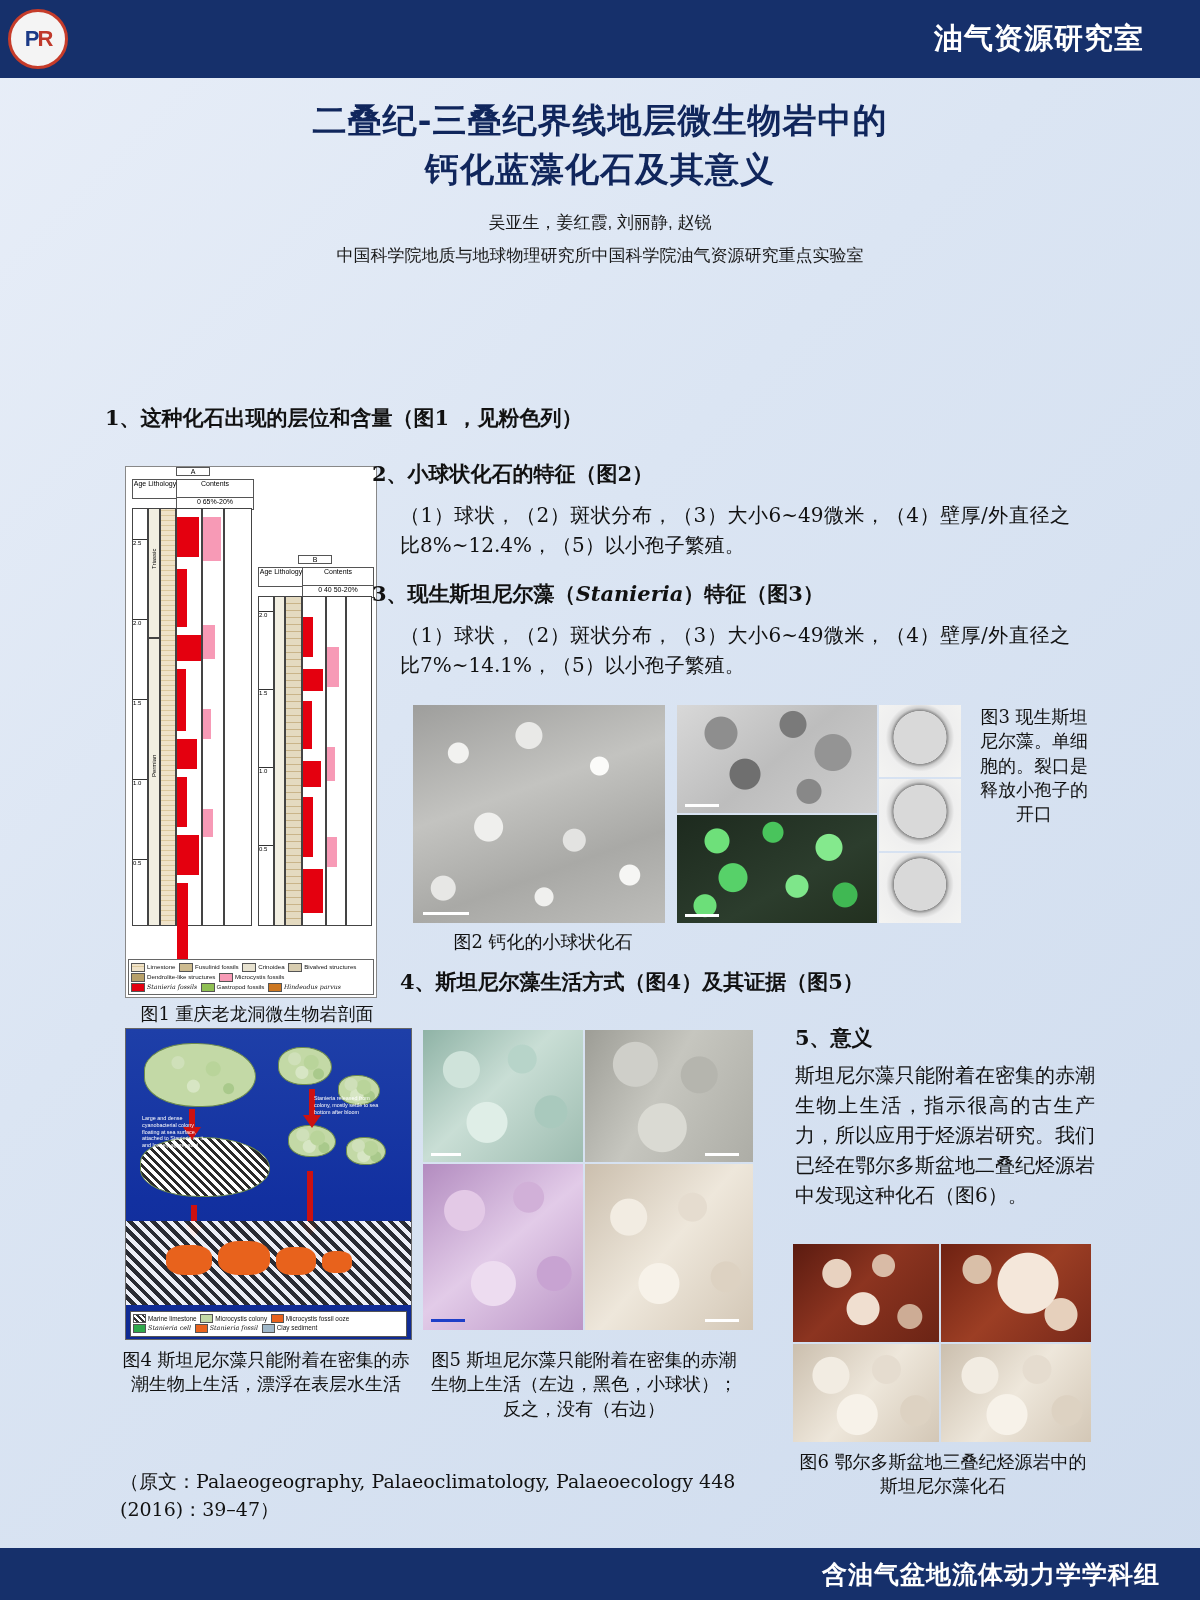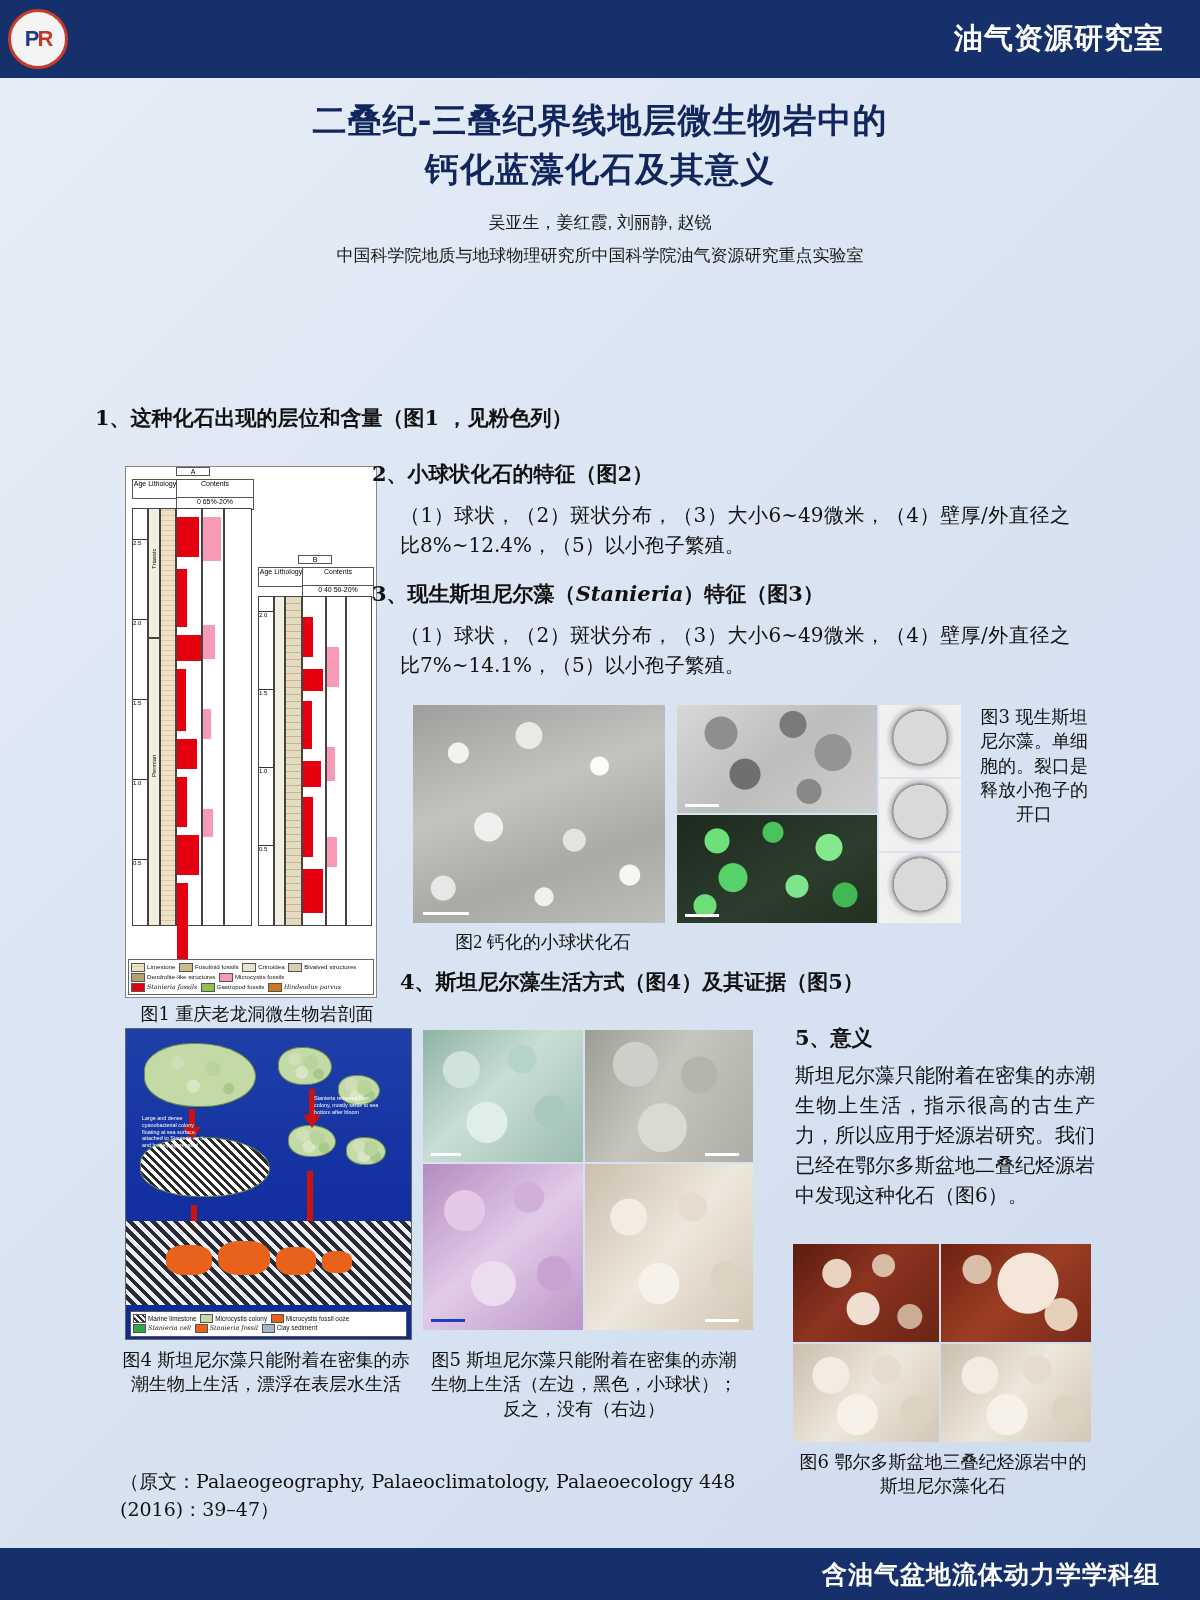--- a/index.html
+++ b/index.html
@@ -69,21 +69,21 @@
   .lab-en {
     font-size: 11.5px;
     letter-spacing: 1.6px;
     margin-top: 2px;
     white-space: nowrap;
   }
   .header-right {
     color: #ffffff;
     font-size: 29px;
     font-weight: bold;
-    padding-right: 36px;
+    padding-right: 56px;
     letter-spacing: 1px;
     white-space: nowrap;
   }
   
   .footer {
     position: absolute;
     left: 0; bottom: 0;
     width: 1200px;
     height: 52px;
     background: #16306b;
@@ -368,21 +368,21 @@
   </div>
 
   <div class="title-wrap">
     <div class="title-line">二叠纪-三叠纪界线地层微生物岩中的</div>
     <div class="title-line">钙化蓝藻化石及其意义</div>
     <div class="authors">吴亚生，姜红霞, 刘丽静, 赵锐</div>
     <div class="affil">中国科学院地质与地球物理研究所中国科学院油气资源研究重点实验室</div>
   </div>
 
 
-  <div class="sec" style="left:95px; top:404px;">1、这种化石出现的层位和含量（图1 ，见粉色列）</div>
+  <div class="sec" style="left:105px; top:404px;">1、这种化石出现的层位和含量（图1 ，见粉色列）</div>
 
   <div class="fig1">
 
     <div class="logpanel" style="left:6px; width:120px; height:500px;">
       <div class="lbl" style="position:absolute; left:44px; top:0; width:32px;">A</div>
       <div class="lbl" style="position:absolute; left:0; top:12px; width:44px; height:18px;">Age Lithology</div>
       <div class="lbl" style="position:absolute; left:44px; top:12px; width:76px; height:18px;">Contents</div>
       <div class="lbl" style="position:absolute; left:44px; top:30px; width:76px; height:11px;">0  65%-20%</div>
 
       <div class="strip axis" style="left:0; top:41px; width:16px; height:418px;">
@@ -481,21 +481,21 @@
     <div class="sb" style="left:8px; bottom:6px; width:34px;"></div>
   </div>
   <div class="ph green-micro" style="left:677px; top:815px; width:200px; height:108px;">
     <div class="sb" style="left:8px; bottom:6px; width:34px;"></div>
   </div>
   <div class="ph tem-cell" style="left:879px; top:705px; width:82px; height:72px;"></div>
   <div class="ph tem-cell" style="left:879px; top:779px; width:82px; height:72px;"></div>
   <div class="ph tem-cell" style="left:879px; top:853px; width:82px; height:70px;"></div>
 
   <div class="cap" style="left:975px; top:705px; width:118px;">图3 现生斯坦尼尔藻。单细胞的。裂口是释放小孢子的开口</div>
-  <div class="cap" style="left:413px; top:930px; width:260px;font-family:Liberation Serif, serif;">图2 钙化的小球状化石</div>
+  <div class="cap" style="left:413px; top:930px; width:260px;">图2 钙化的小球状化石</div>
 
   <div class="sec" style="left:400px; top:968px;">4、斯坦尼尔藻生活方式（图4）及其证据（图5）</div>
 
   <div class="fig4">
     <div class="clump" style="left:18px; top:14px; width:110px; height:62px;"></div>
     <div class="clump" style="left:152px; top:18px; width:52px; height:36px;"></div>
     <div class="clump" style="left:212px; top:46px; width:40px; height:28px;"></div>
     <div class="clump" style="left:14px; top:108px; width:128px; height:58px; background:
       repeating-linear-gradient(45deg,#ffffff 0 3px,#2b2b2b 3px 6px);"></div>
     <div class="clump" style="left:162px; top:96px; width:46px; height:30px;"></div>

